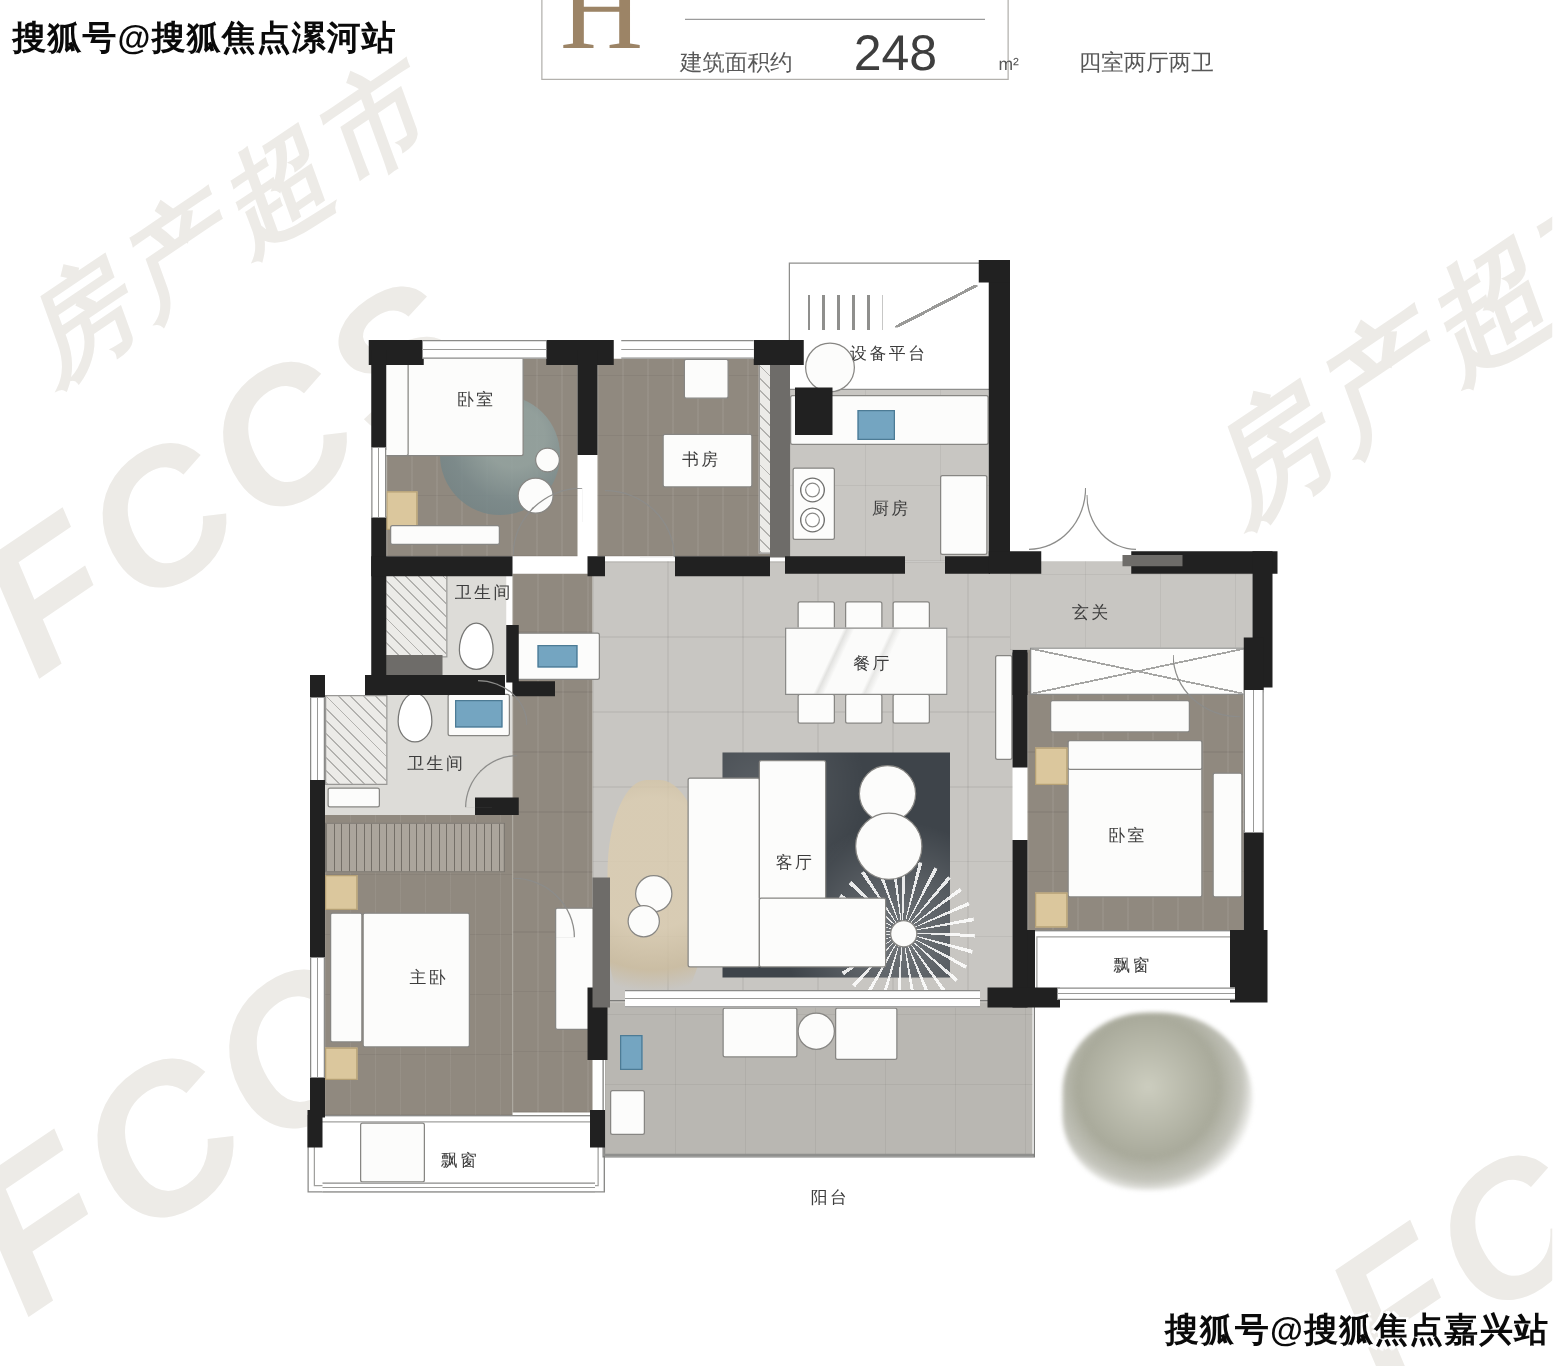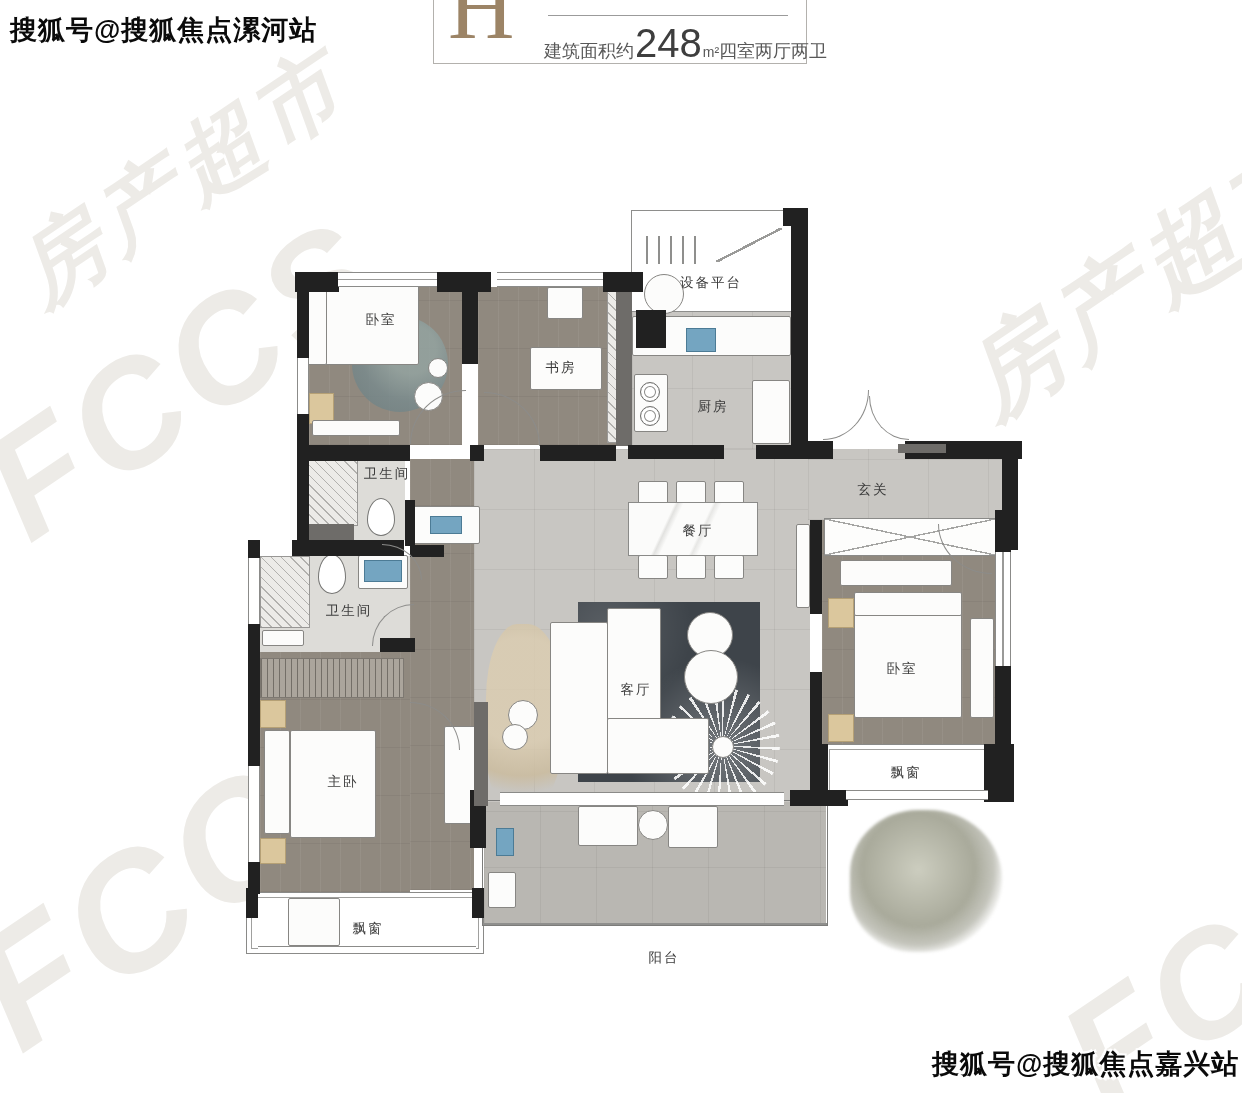--- a/index.html
+++ b/index.html
@@ -11,21 +11,21 @@
   
   .soho{position:absolute;z-index:30;font-size:27px;font-weight:bold;color:#0a0a0a;white-space:nowrap;
         letter-spacing:1px;
         text-shadow:2px 2px 0 #fff,-2px -2px 0 #fff,2px -2px 0 #fff,-2px 2px 0 #fff,3px 3px 1px rgba(255,255,255,.85);}
   
   #hdr{position:absolute;left:433px;top:-24px;width:372px;height:86px;background:#fff;
        border:1px solid #b3b1ad;z-index:20;}
   #hdr .h-letter{position:absolute;left:14px;top:-16px;font-family:"Liberation Serif","DejaVu Serif",serif;
        font-size:92px;line-height:1;color:#9c8466;font-weight:500;}
   #hdr .h-div{position:absolute;left:114px;top:38px;width:240px;height:1px;background:#9b9b9b;}
-  #hdr .h-area{position:absolute;left:110px;top:44px;display:flex;align-items:baseline;white-space:nowrap;}
+  #hdr .h-area{position:absolute;left:110px;top:44px;display:flex;align-items:baseline;white-space:nowrap;gap:48px;}
   #hdr .h-pre{font-size:18px;color:#585858;}
   #hdr .h-num{font-size:40px;color:#3e3e3e;margin:0 1px;}
   #hdr .h-unit{font-size:14px;color:#585858;}
   #hdr .h-spec{font-size:18px;color:#585858;}
   
   #plan{position:absolute;inset:0;z-index:5;}
   .s{position:absolute;box-sizing:border-box;}
   .wall{background:#212121;}
   .wallg{background:#6e6c69;}
   .wood{background:#90897f;background-image:repeating-linear-gradient(90deg,rgba(255,255,255,.06) 0 1px,transparent 1px 20px),repeating-linear-gradient(0deg,rgba(0,0,0,.05) 0 1px,transparent 1px 48px);}

